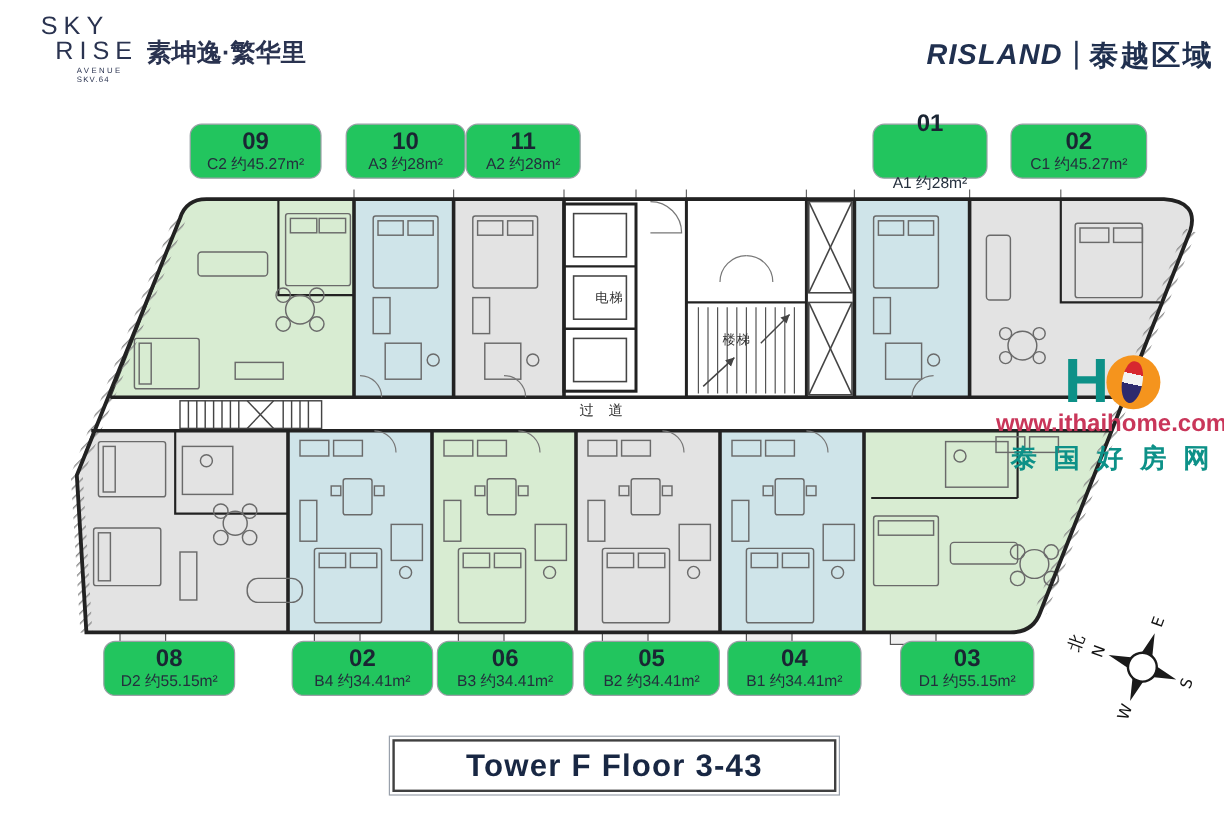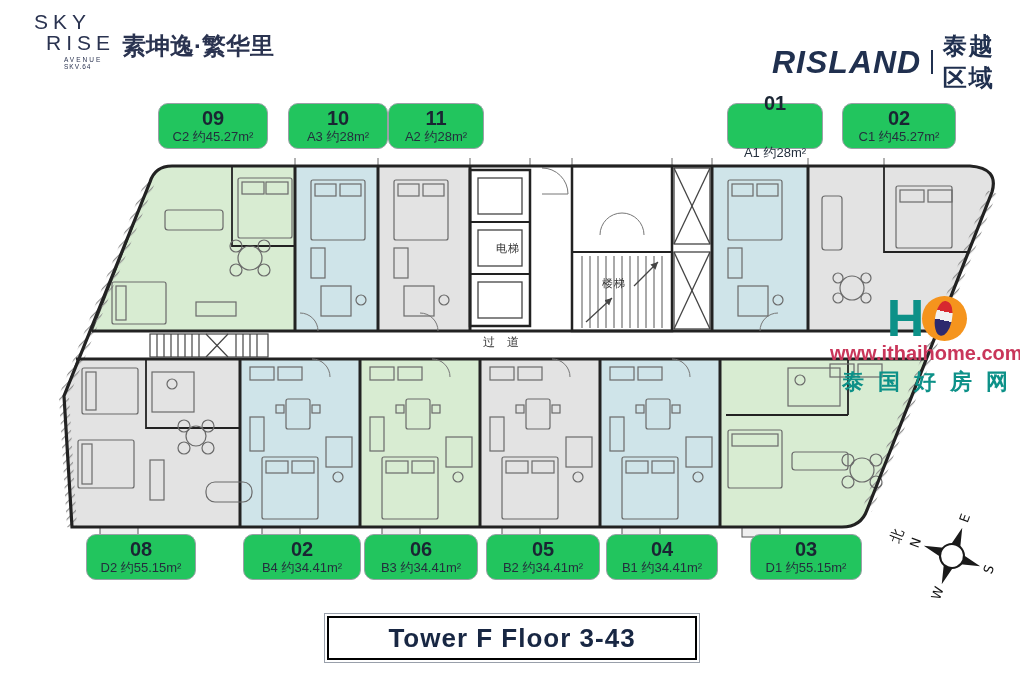--- a/index.html
+++ b/index.html
@@ -5,23 +5,23 @@
   html,body{margin:0;padding:0;}
   body{width:1020px;height:680px;background:#ffffff;font-family:"Liberation Sans", sans-serif;position:relative;overflow:hidden;}
   .abs{position:absolute;}
 
   
   .skylogo{position:absolute;left:34px;top:10px;color:#2a3350;}
   .skylogo .sky{font-size:21px;letter-spacing:5px;font-weight:400;}
   .skylogo .rise{font-size:21px;letter-spacing:5px;font-weight:500;margin-left:12px;margin-top:-3px;}
   .skylogo .ave{font-size:6.5px;letter-spacing:2px;margin-left:30px;margin-top:1px;}
   .skylogo .skv{font-size:6.5px;letter-spacing:1px;margin-left:30px;}
-  .project-name{position:absolute;left:122px;top:30px;font-size:24px;font-weight:bold;color:#2a3350;}
+  .project-name{position:absolute;left:122px;top:30px;font-size:21px;font-weight:bold;color:#2a3350;}
   .brandbar{position:absolute;left:772px;top:30px;display:flex;align-items:center;color:#20304f;}
-  .brand{font-style:italic;font-weight:900;font-size:32px;letter-spacing:1px;}
+  .brand{font-style:italic;font-weight:900;font-size:24px;letter-spacing:1px;}
   .brand-div{width:2px;height:24px;background:#20304f;margin:0 10px;}
   .brand-region{font-size:24px;font-weight:700;letter-spacing:2px;}
 
   
   .badge{position:absolute;background:#22c55e;border:1.5px solid #9aa0a6;border-radius:10px;height:44px;
          display:flex;flex-direction:column;align-items:center;justify-content:center;line-height:1.05;}
   .badge .num{font-size:20px;font-weight:bold;color:#1a2533;}
   .badge .lbl{font-size:13px;color:#242f3d;margin-top:1px;white-space:nowrap;}
 
   
@@ -36,21 +36,21 @@
   .wm-letter{font-size:52px;font-weight:900;color:#0d9188;line-height:1;}
   .wm-circle{width:45px;height:45px;border-radius:50%;background:#f5941d;margin:0 -2px;position:relative;}
   .wm-flag{position:absolute;left:13px;top:5px;width:17px;height:35px;border-radius:45% 55% 50% 60%;
            background:linear-gradient(180deg,#d7282f 0 30%,#f2f2f2 30% 55%,#2d2a6e 55% 100%);
            transform:rotate(12deg);}
   .wm-url{font-size:20px;font-weight:bold;color:#c9365a;margin-top:-2px;}
   .wm-cn{font-size:22px;font-weight:bold;color:#0d9188;letter-spacing:14px;margin-top:2px;margin-left:12px;white-space:nowrap;}
 
   
   .title-banner{position:absolute;left:327px;top:616px;width:366px;height:40px;background:#fff;
-                border:2px solid #000000;outline:1px solid #99a0ab;outline-offset:2px;
+                border:2px solid #404040;outline:1px solid #99a0ab;outline-offset:2px;
                 display:flex;align-items:center;justify-content:center;}
   .title-banner .t{font-size:26px;font-weight:800;color:#182743;letter-spacing:1px;}
 
   svg .furn{stroke:#6a6a6a;stroke-width:1.2;fill:none;}
   svg .wall{stroke:#222;fill:none;}
   svg .door{stroke:#777;stroke-width:1;fill:none;}
 </style>
 </head>
 <body>
 

